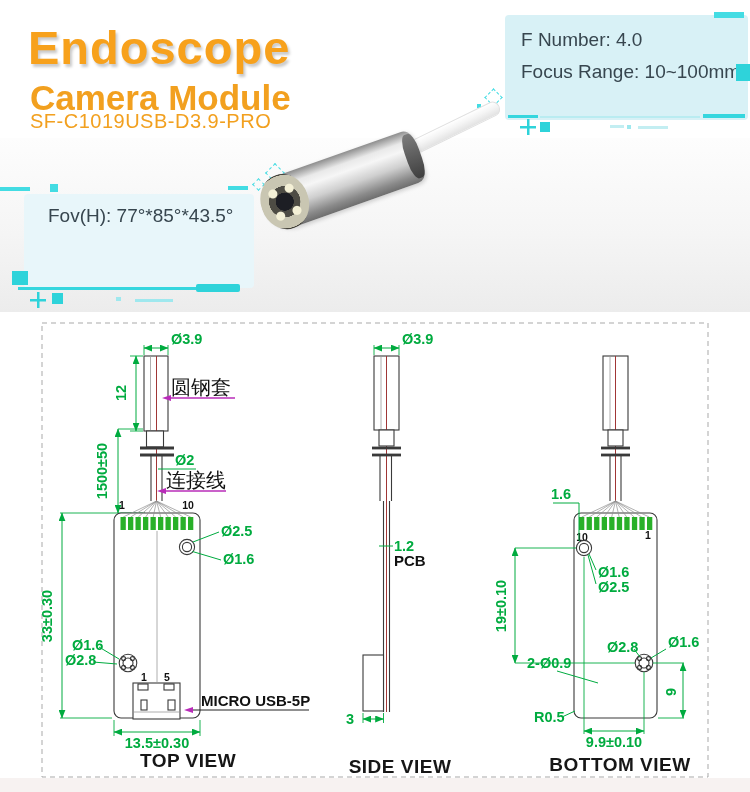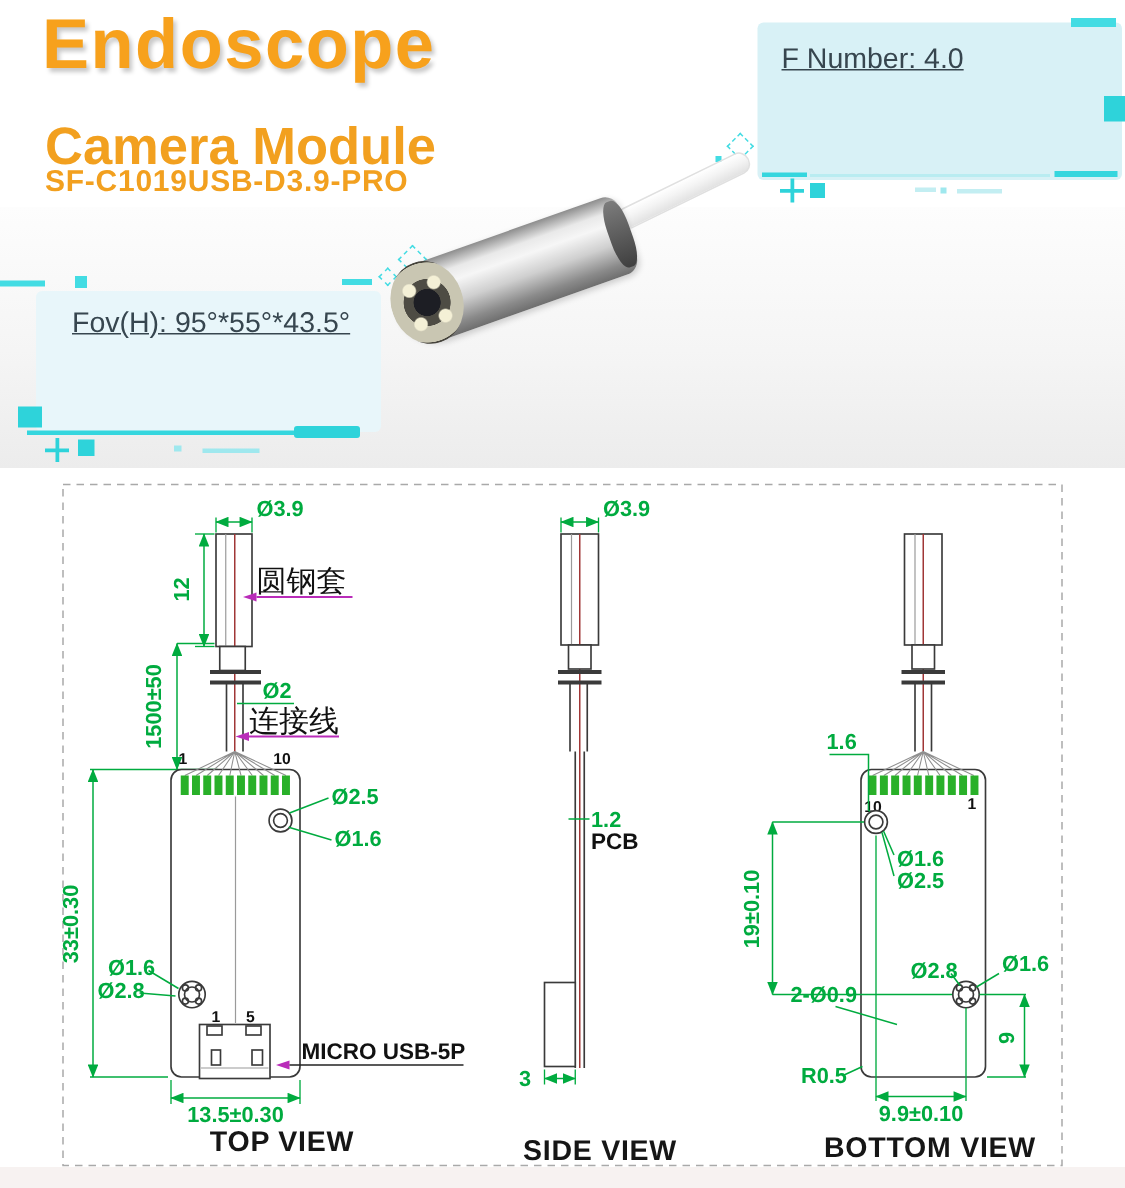--- a/index.html
+++ b/index.html
@@ -2,26 +2,26 @@
 <html><head>
 <meta charset="utf-8">
 <style>
   html,body{margin:0;padding:0;background:#fff;}
   .page{position:relative;width:750px;height:792px;overflow:hidden;background:#ffffff;
         font-family:"Liberation Sans", sans-serif;}
   
   .photo-bg{position:absolute;left:0;top:138px;width:750px;height:174px;
             background:linear-gradient(180deg,#fdfdfd 0%,#f5f5f5 55%,#ececec 100%);}
   .bottom-strip{position:absolute;left:0;top:778px;width:750px;height:14px;background:#f7f2f1;}
-  .title{position:absolute;left:28px;top:1px;font-size:47px;font-weight:bold;color:#f7a11c;
+  .title{position:absolute;left:28px;top:20px;font-size:47px;font-weight:bold;color:#f7a11c;
          letter-spacing:1px;text-shadow:2px 3px 3px #c9c9c9;}
   .subtitle{position:absolute;left:30px;top:78px;font-size:35px;font-weight:bold;color:#f2a01f;}
-  .model{position:absolute;left:30px;top:110px;font-size:20px;font-weight:bold;color:#f2a01f;letter-spacing:.5px;}
-  
-  .spec-box{position:absolute;border-radius:4px;color:#37464f;font-size:19px;text-decoration:underline;}
+  .model{position:absolute;left:30px;top:110px;font-size:20px;font-weight:normal;color:#f2a01f;letter-spacing:.5px;}
+  
+  .spec-box{position:absolute;border-radius:4px;color:#37464f;font-size:19px;}
   .spec-box .ln{white-space:nowrap;}
   .spec-right{left:505px;top:15px;width:243px;height:105px;background:#d8f1f6;padding:9px 0 0 16px;line-height:32px;box-sizing:border-box;}
   .spec-left{left:24px;top:194px;width:230px;height:94px;background:#e8f6fa;padding:7px 0 0 24px;line-height:29px;box-sizing:border-box;}
   
   .dec{position:absolute;}
   .plus{width:16px;height:16px;
     background:linear-gradient(#2ed3da,#2ed3da) center/100% 2.5px no-repeat,
                linear-gradient(#2ed3da,#2ed3da) center/2.5px 100% no-repeat;}
   .dsq{border:1.5px dashed #43dce3;transform:rotate(45deg);}
   
@@ -68,24 +68,25 @@
 
   <div class="photo-bg"></div>
   <div class="bottom-strip"></div>
 
   <div class="title">Endoscope</div>
   <div class="subtitle">Camera Module</div>
   <div class="model">SF-C1019USB-D3.9-PRO</div>
 
   <div class="spec-box spec-right">
     <div class="ln">F Number: 4.0</div>
+    <div class="ln">Focus Range: 10~100mm</div>
   </div>
 
   <div class="spec-box spec-left">
-    <div class="ln">Fov(H): 95°*55°*43.5°</div>
+    <div class="ln">Fov(H): 77°*85°*43.5°</div>
   </div>
 
   <div>
     <div class="dec" style="left:714px;top:12px;width:30px;height:6px;background:#43dce3;"></div>
     <div class="dec" style="left:736px;top:64px;width:14px;height:17px;background:#2ed3da;"></div>
     <div class="dec" style="left:508px;top:115px;width:30px;height:3px;background:#35d6de;"></div>
     <div class="dec" style="left:540px;top:116px;width:160px;height:2px;background:#b9ecf1;"></div>
     <div class="dec" style="left:703px;top:114px;width:42px;height:4px;background:#35d6de;"></div>
     <div class="dec plus" style="left:520px;top:119px;"></div>
     <div class="dec" style="left:540px;top:122px;width:10px;height:10px;background:#2ed3da;"></div>

